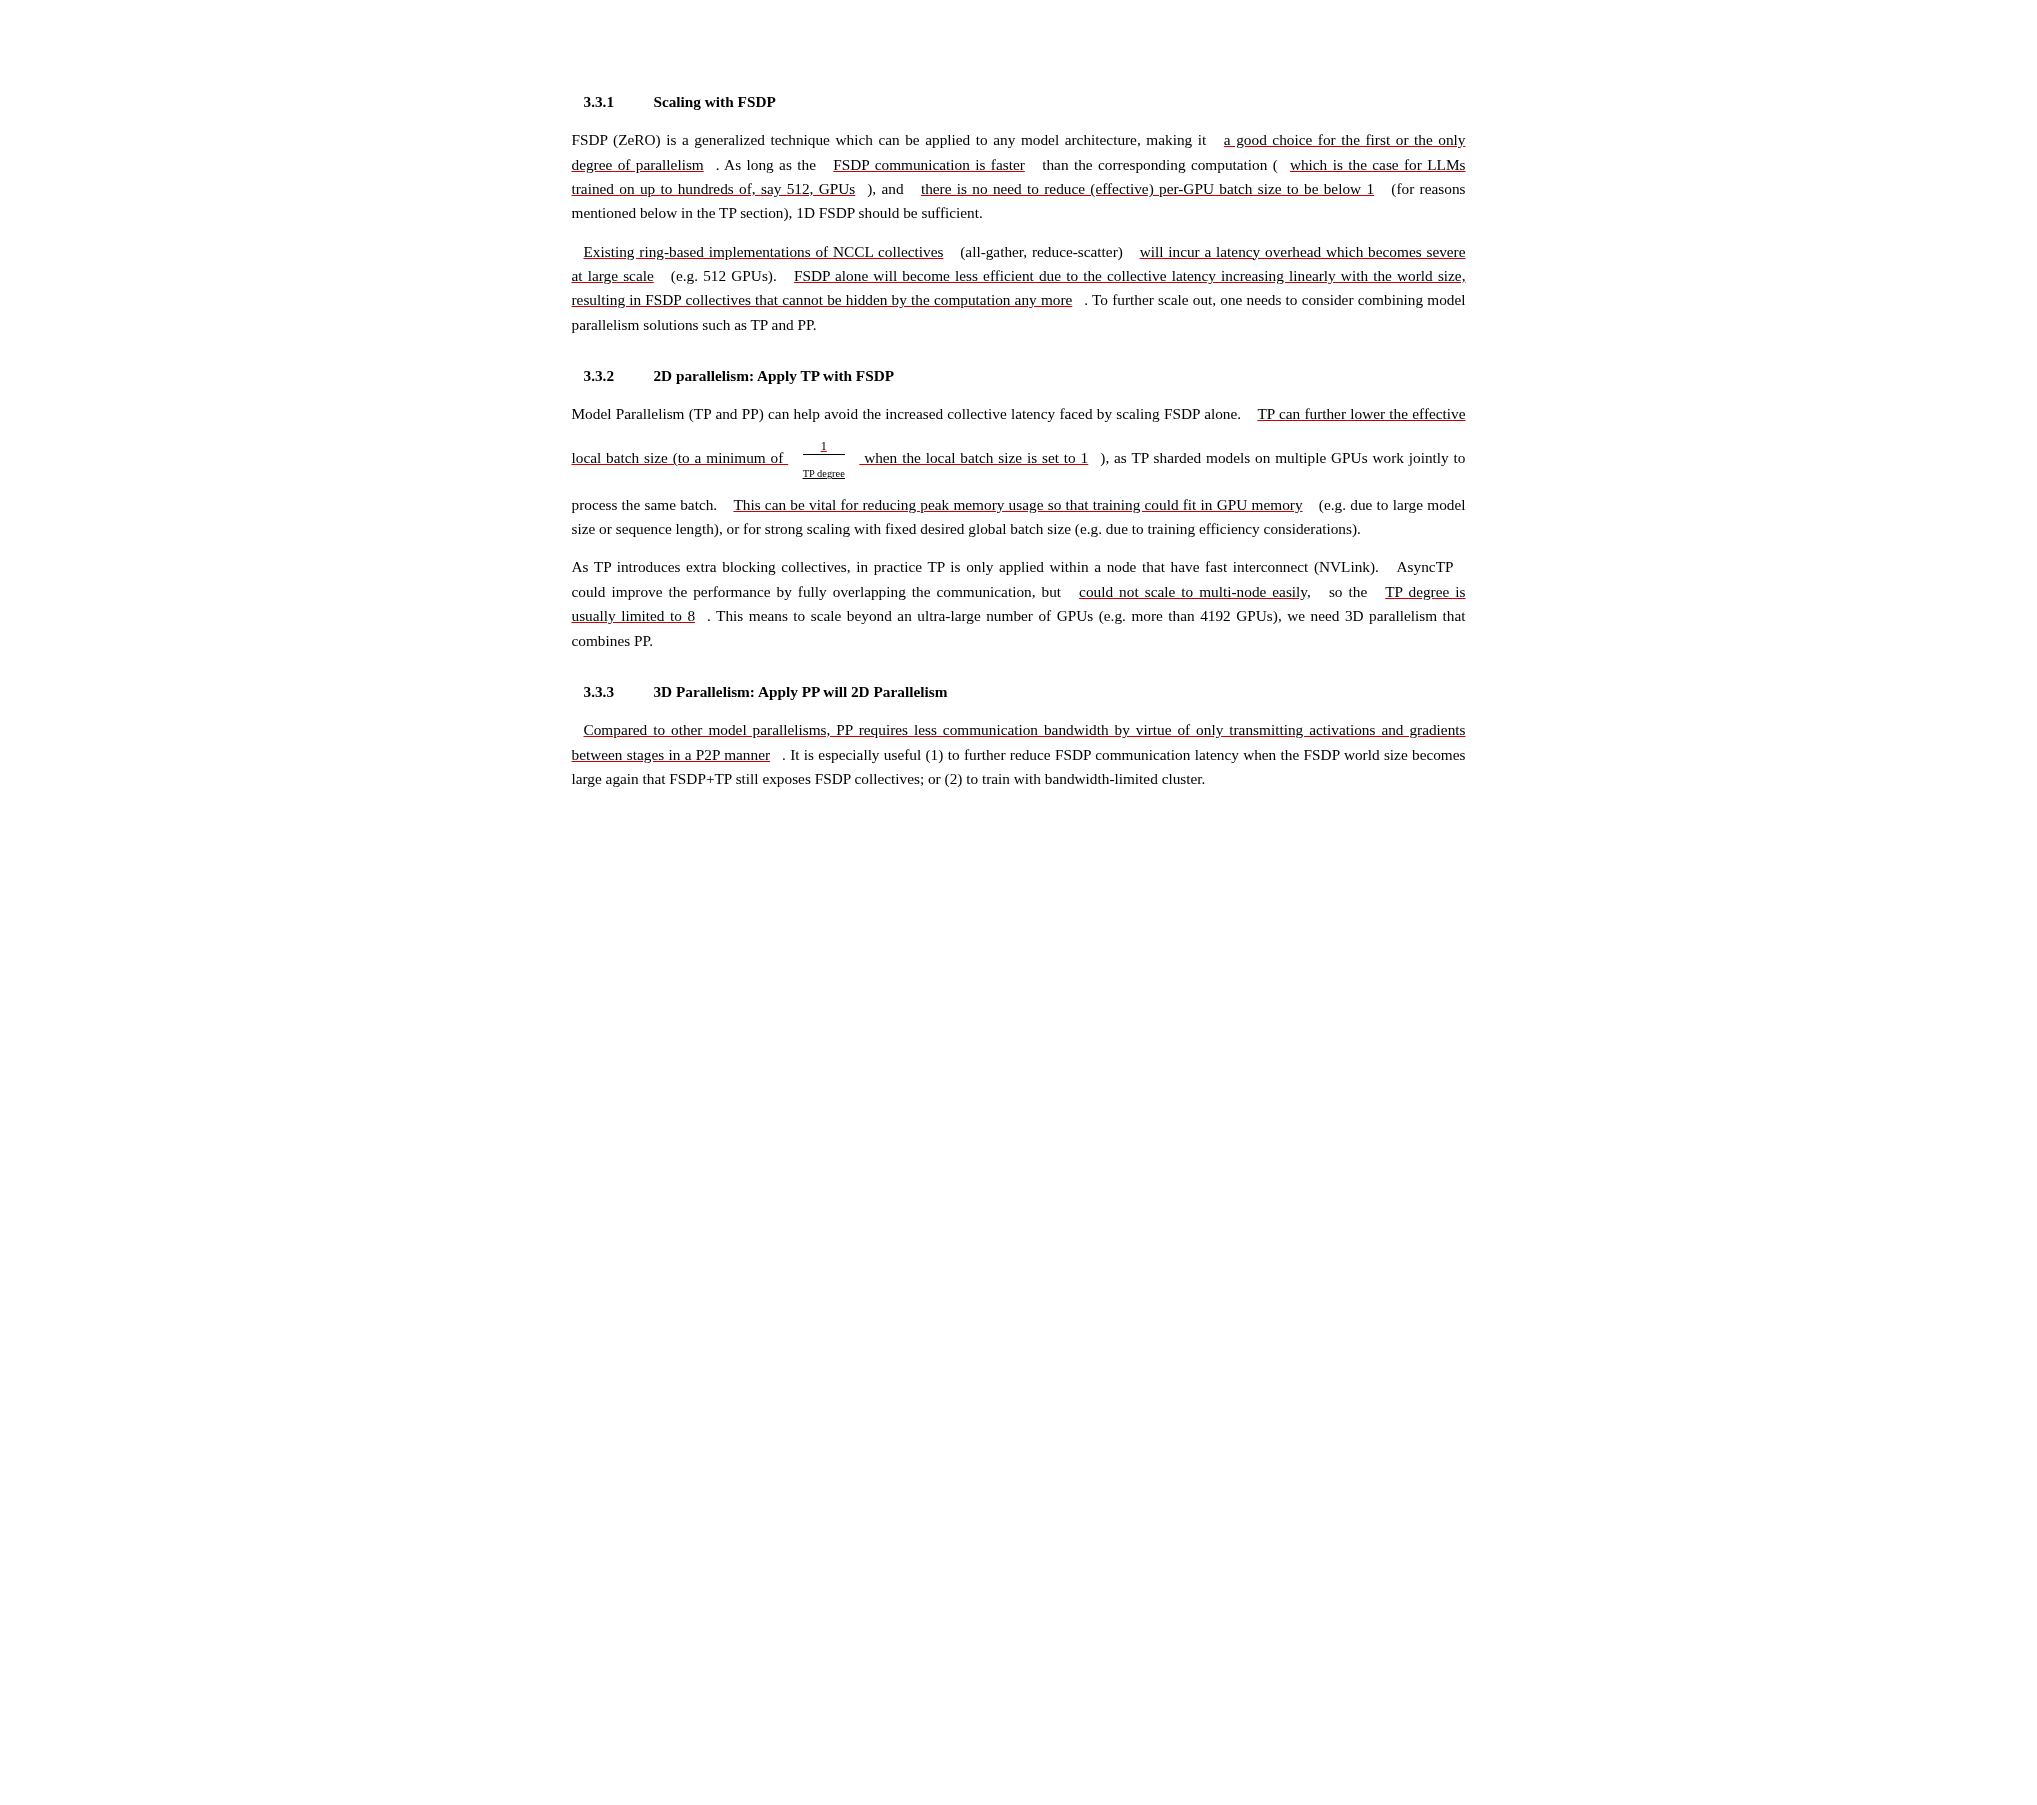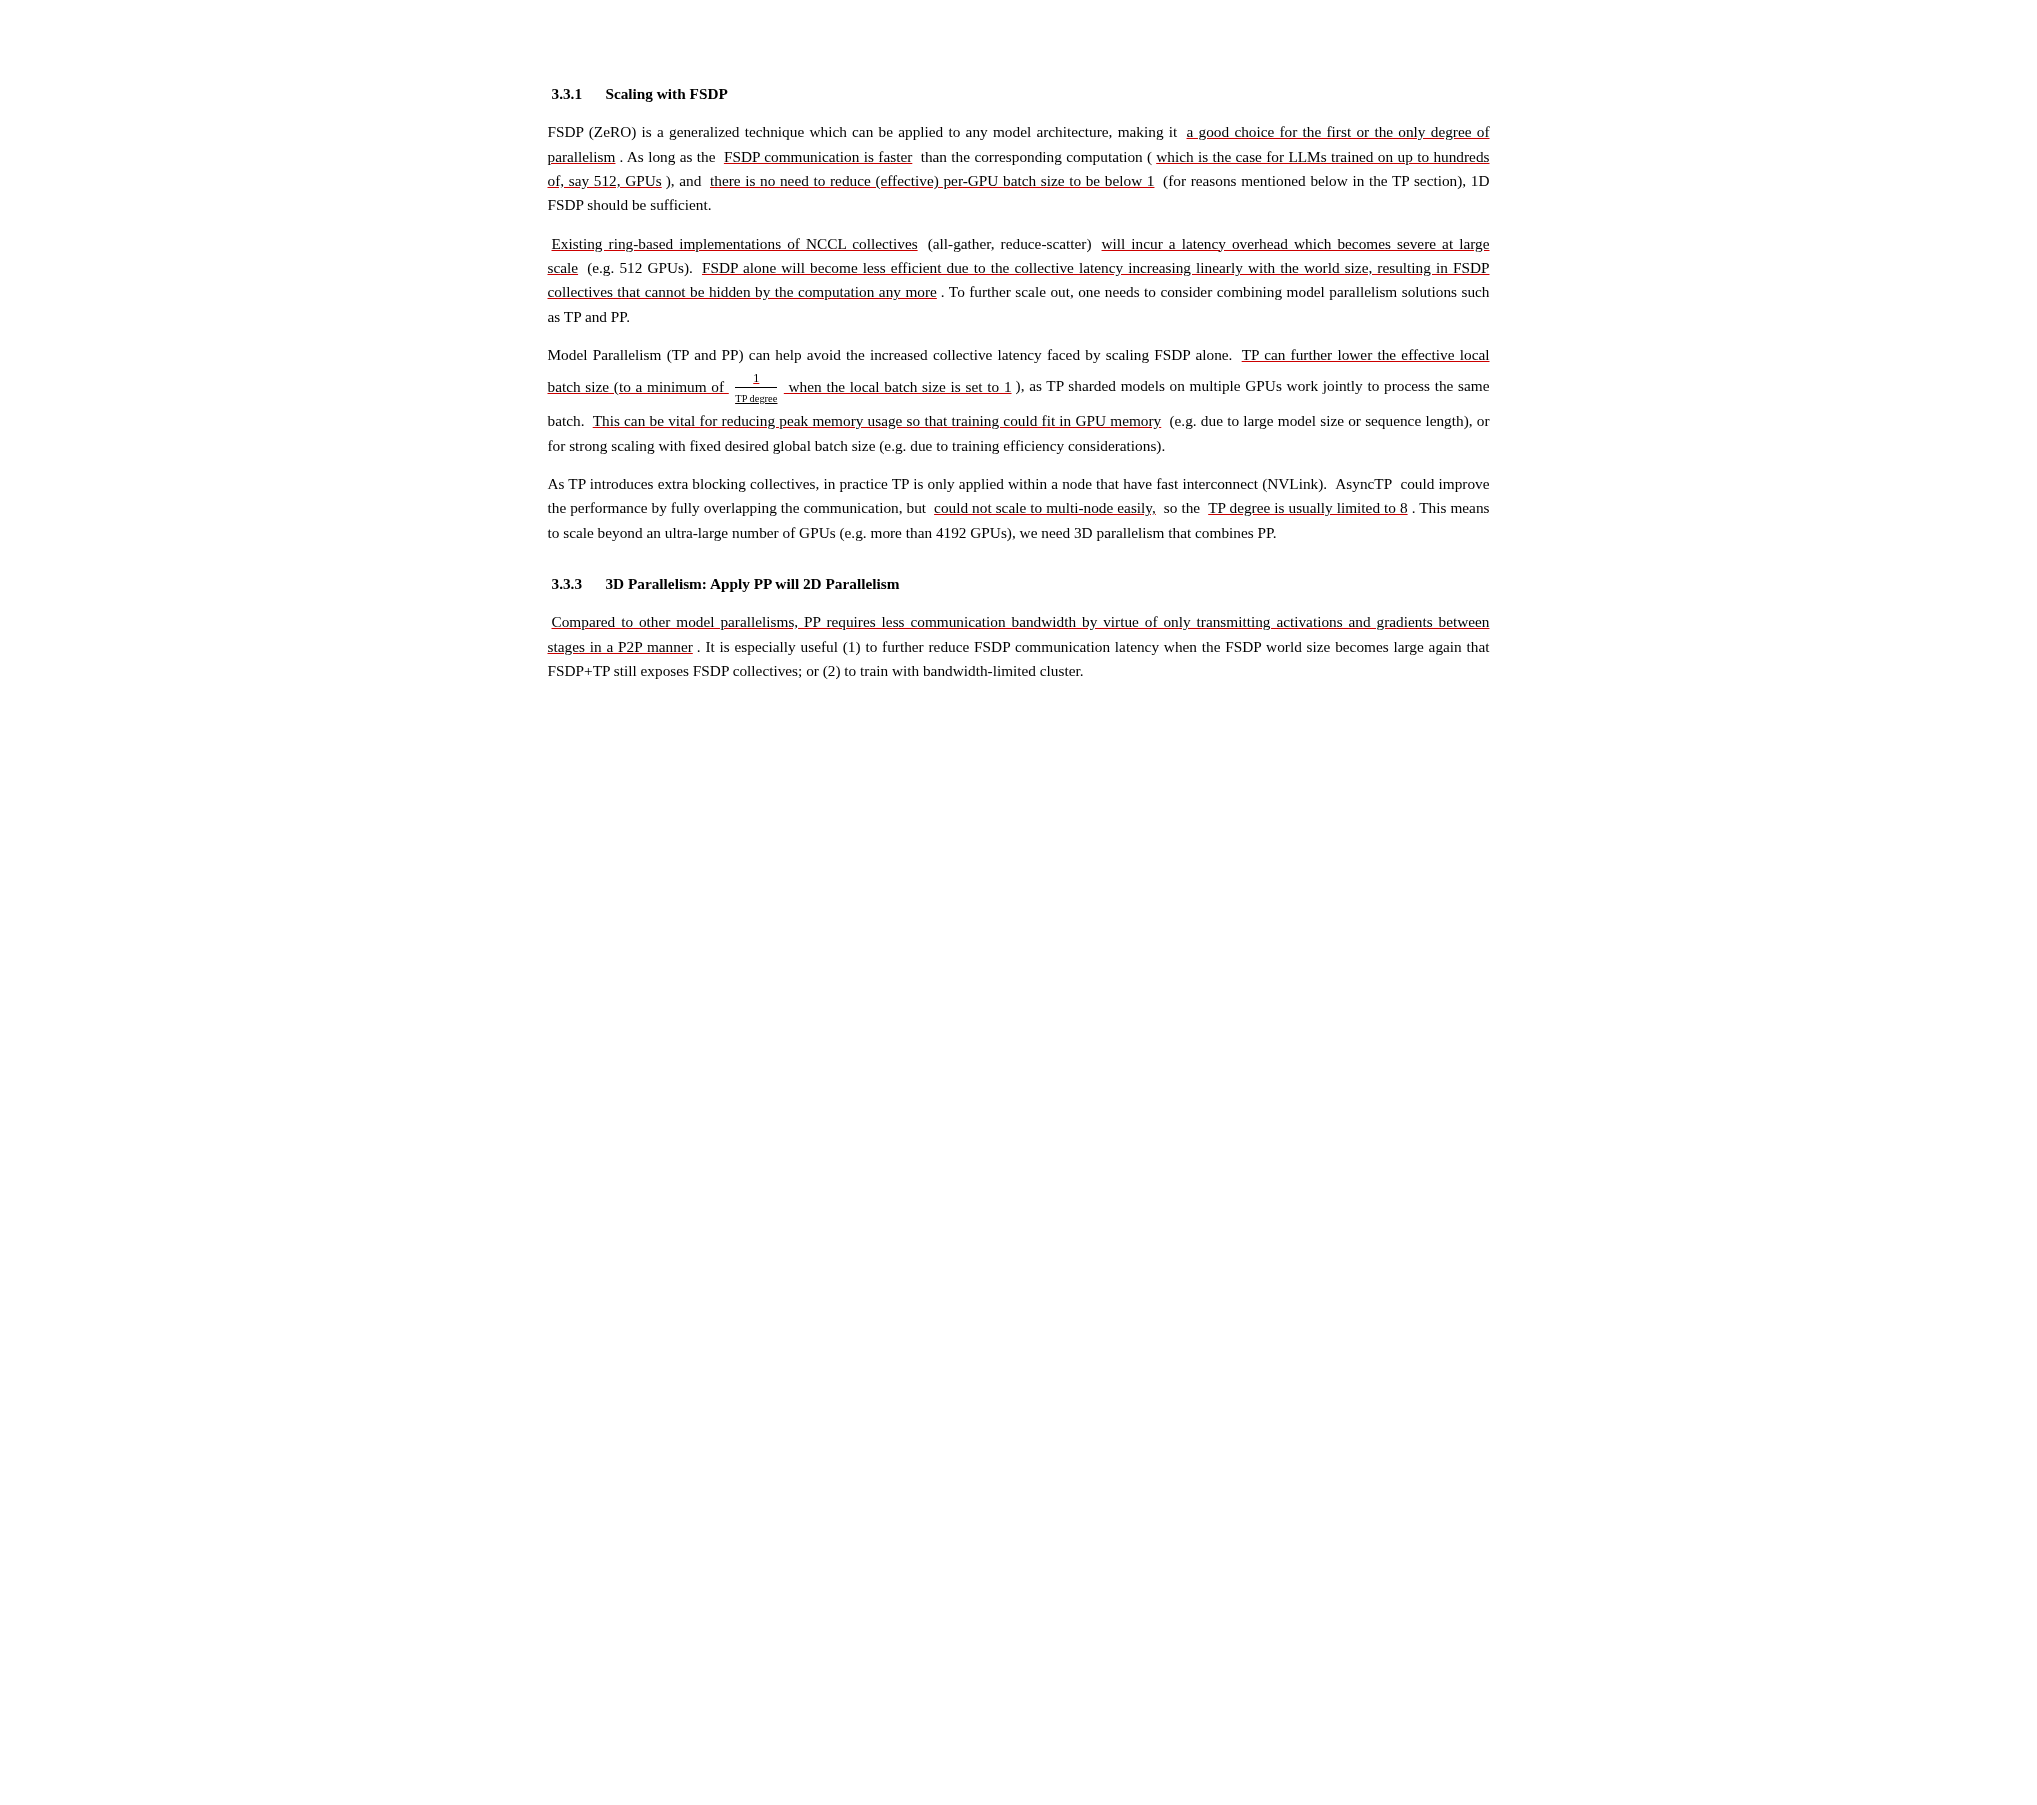--- a/index.html
+++ b/index.html
@@ -1,16 +1,16 @@
 <!DOCTYPE html>
 <html style="font-size:13.6px"><head>
   <meta charset="utf-8">
   <style>
     * {
-      margin: 4px;
+      margin: 12px;
       padding: 0;
       box-sizing: border-box;
     }
 
     body {
       background: #ffffff;
       font-family: "Computer Modern", "Latin Modern", Georgia, "Times New Roman", serif;
       font-size: 15.3px;
       line-height: 1.6;
       color: #000000;
@@ -77,20 +77,23 @@
     <p>
       FSDP (ZeRO) is a generalized technique which can be applied to any model architecture, making it <span class="underline-red">a good choice for the first or the only degree of parallelism</span>. As long as the <span class="underline-red">FSDP communication is faster</span> than the corresponding computation (<span class="underline-red">which is the case for LLMs trained on up to hundreds of, say 512, GPUs</span>), and <span class="underline-red">there is no need to reduce (effective) per-GPU batch size to be below 1</span> (for reasons mentioned below in the TP section), 1D FSDP should be sufficient.
     </p>
 
     <p>
       <span class="underline-red">Existing ring-based implementations of NCCL collectives</span> (all-gather, reduce-scatter) <span class="underline-red">will incur a latency overhead which becomes severe at large scale</span> (e.g. 512 GPUs). <span class="underline-red">FSDP alone will become less efficient due to the collective latency increasing linearly with the world size, resulting in FSDP collectives that cannot be hidden by the computation any more</span>. To further scale out, one needs to consider combining model parallelism solutions such as TP and PP.
     </p>
   </div>
 
   <div>
+    <div class="section-heading">
+      <span>3.3.2</span>&nbsp;&nbsp;&nbsp;&nbsp;<span>2D parallelism: Apply TP with FSDP</span>
+    </div>
 
     <p>
       Model Parallelism (TP and PP) can help avoid the increased collective latency faced by scaling FSDP alone. <span class="underline-red">TP can further lower the effective local batch size (to a minimum of <span class="fraction underline-red"><span class="numerator">1</span><span class="denominator">TP degree</span></span> when the local batch size is set to 1</span>), as TP sharded models on multiple GPUs work jointly to process the same batch. <span class="underline-red">This can be vital for reducing peak memory usage so that training could fit in GPU memory</span> (e.g. due to large model size or sequence length), or for strong scaling with fixed desired global batch size (e.g. due to training efficiency considerations).
     </p>
 
 
     <p>
       As TP introduces extra blocking collectives, in practice TP is only applied within a node that have fast interconnect (NVLink). <span class="underline-blue">AsyncTP</span> could improve the performance by fully overlapping the communication, but <span class="underline-red">could not scale to multi-node easily,</span> so the <span class="underline-red">TP degree is usually limited to 8</span>. This means to scale beyond an ultra-large number of GPUs (e.g. more than 4192 GPUs), we need 3D parallelism that combines PP.
     </p>
   </div>

